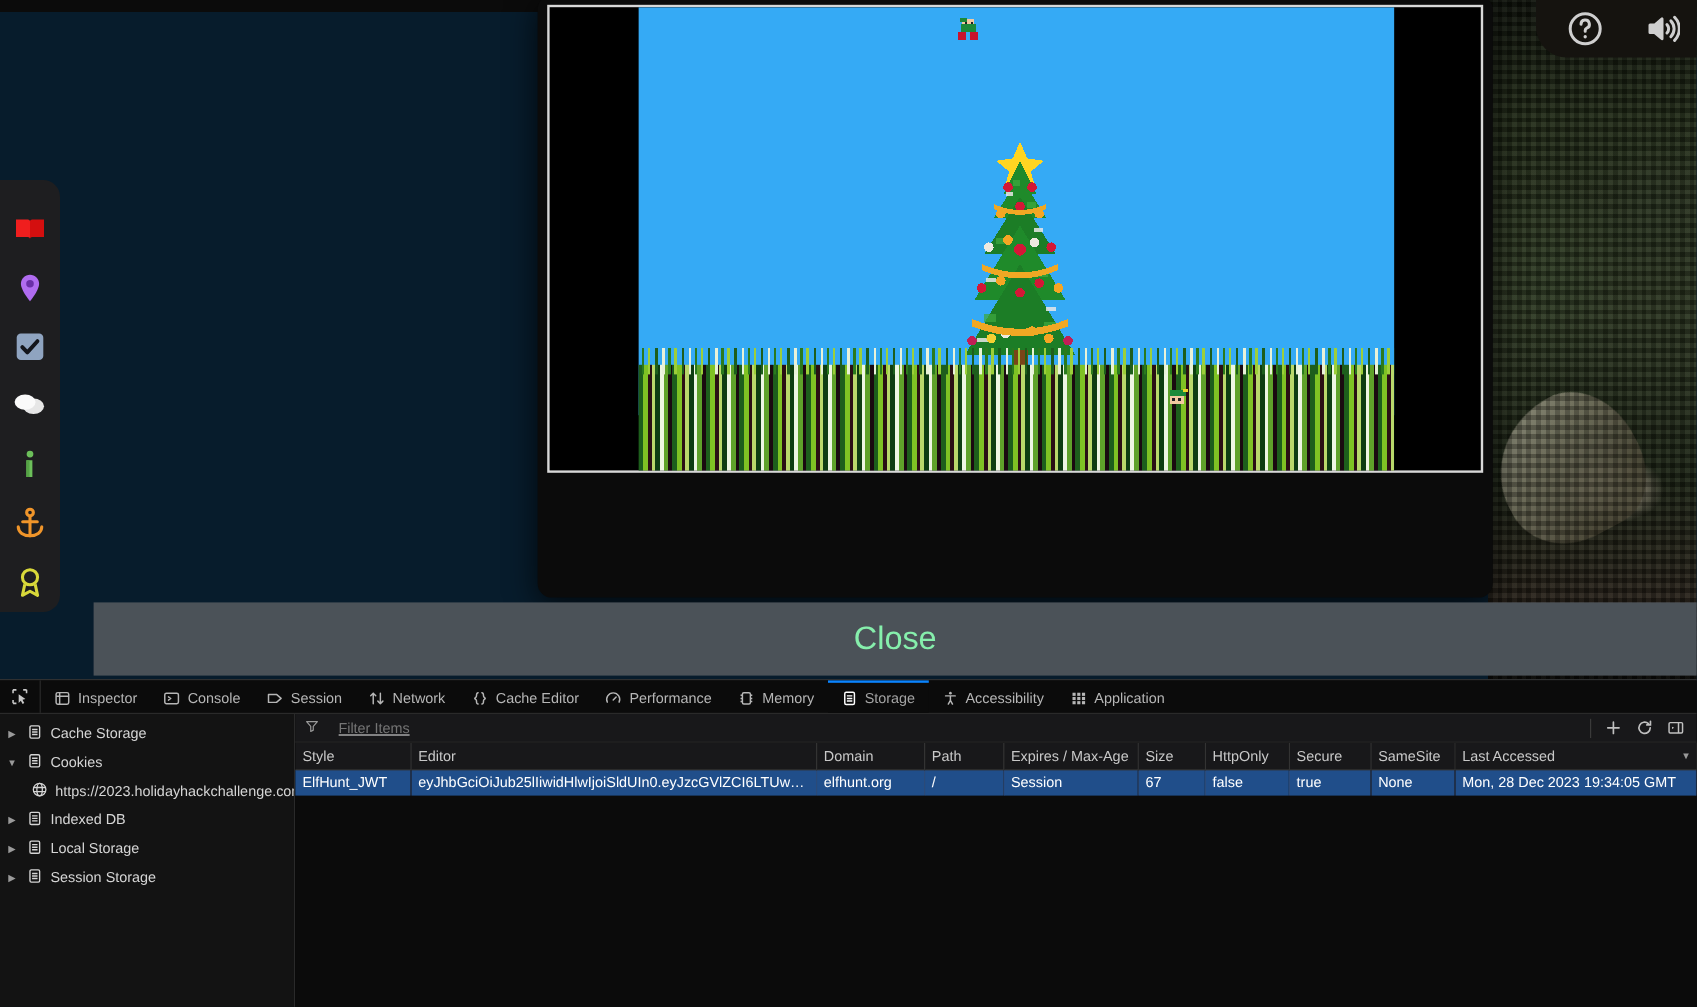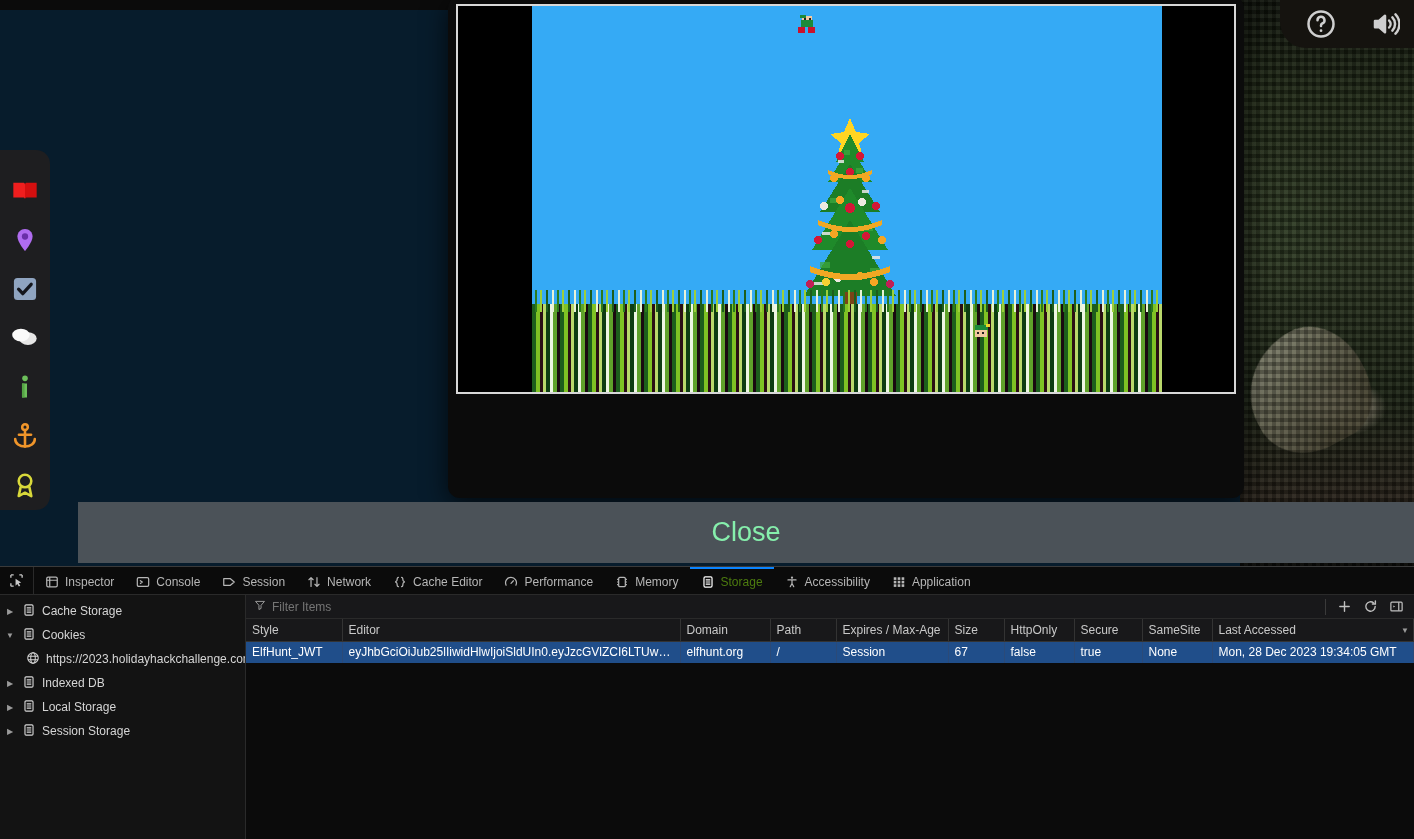--- a/index.html
+++ b/index.html
@@ -199,21 +199,21 @@
   .dt-picker {
     width: 34px; display:flex; align-items:center; justify-content:center;
     border-right: 1px solid #2a2a2a; cursor: pointer;
   }
   .dt-tab {
     display: flex; align-items: center; gap: 6px;
     padding: 0 11px; cursor: pointer;
     color: #b6b6b6; font-size: 12px;
     border-top: 2px solid transparent;
   }
-  .dt-tab.active { color: #4d7c0f; border-top-color: #0a84ff; background: #0b0b0b; }
+  .dt-tab.active { color: #a3a3a3; border-top-color: #0a84ff; background: #0b0b0b; }
   .dt-tab svg { width: 14px; height: 14px; display:block; }
 
   .dt-body { display: flex; height: 245px; }
   .dt-sidebar {
     width: 246px; background: #131313;
     border-right: 1px solid #2a2a2a;
     padding-top: 4px;
     overflow: hidden;
   }
   .tree-row {
@@ -227,21 +227,21 @@
     width: 12px; text-align: center; font-size: 8px; color: #9a9a9a; flex: none;
   }
   .tree-row svg { width: 14px; height: 14px; flex: none; }
   .tree-label { overflow: hidden; text-overflow: clip; }
 
   .dt-main { flex: 1; display: flex; flex-direction: column; background: #0b0b0b; }
   .dt-filterbar {
     display: flex; align-items: center;
     height: 24px; background: #18181a;
     border-bottom: 1px solid #2a2a2a;
-    padding-left: 8px; gap: 6px;
+    padding-left: 8px; gap: 16px; text-decoration: underline;
   }
   .filter-input {
     flex: 1; background: transparent; border: none; outline: none;
     color: #b6b6b6; font-size: 12px; font-family: "Liberation Sans", sans-serif;
   }
   .filter-actions { display: flex; align-items: center; gap: 2px; padding-right: 6px; }
   .fa-btn {
     width: 24px; height: 22px; display:flex; align-items:center; justify-content:center;
     cursor: pointer; color: #c0c0c0;
   }

